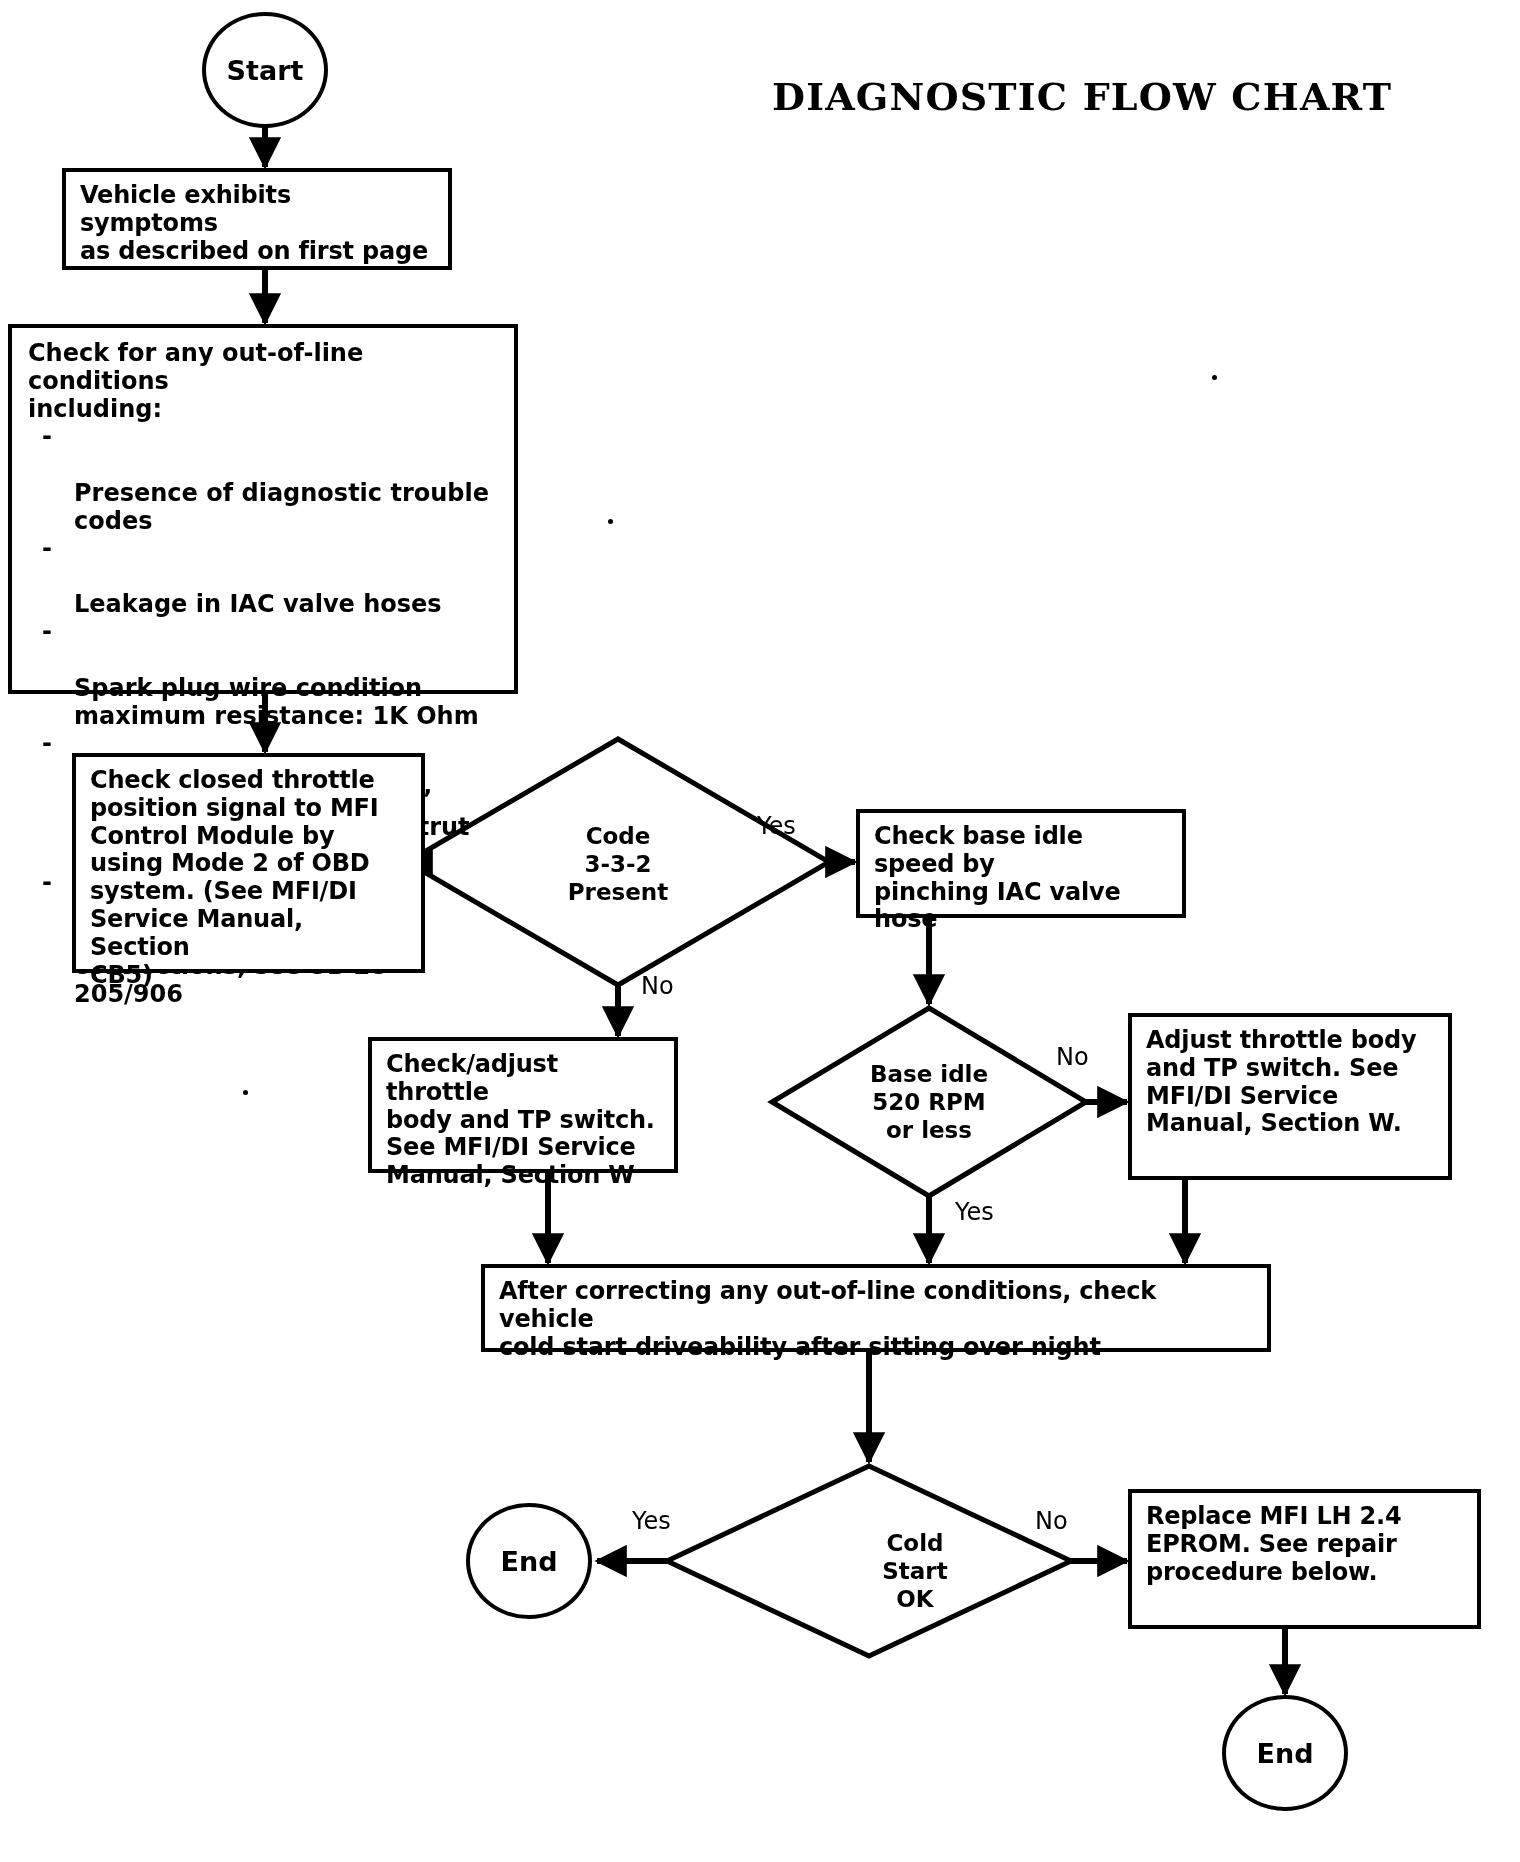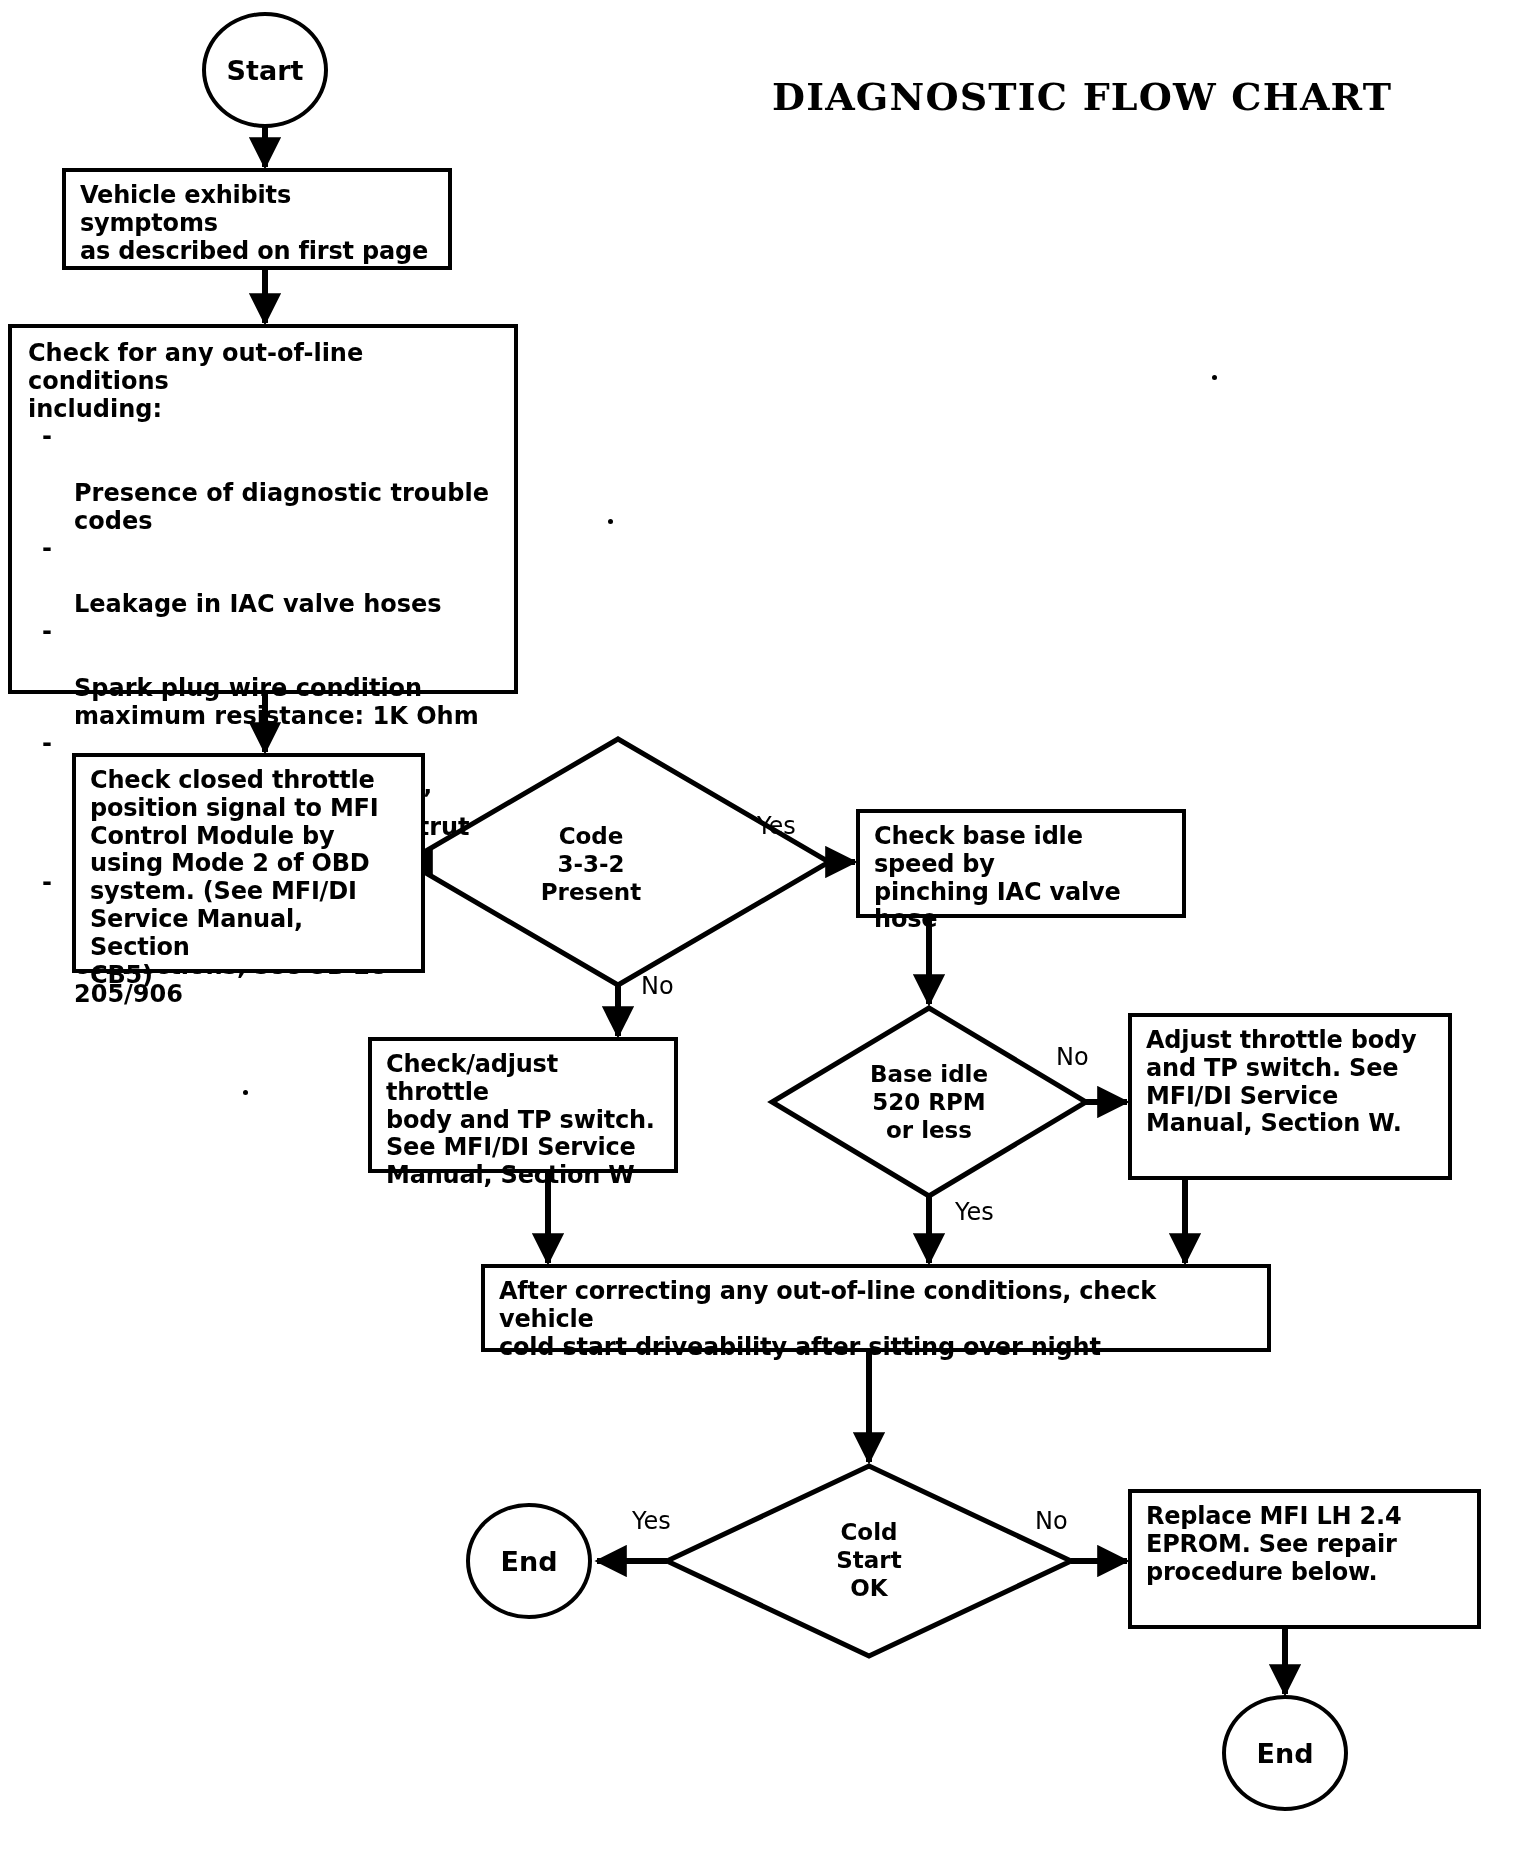--- a/index.html
+++ b/index.html
@@ -224,21 +224,21 @@
   <div class="node box" style="left:72px; top:753px; width:353px; height:220px;">
     <span class="txt">Check closed throttle
 position signal to MFI
 Control Module by
 using Mode 2 of OBD
 system.  (See MFI/DI
 Service Manual, Section
 CB5)</span>
   </div>
 
-  <div class="diamond-label" style="left:476px; top:812px; width:230px; height:104px;">
+  <div class="diamond-label" style="left:503px; top:812px; width:230px; height:104px;">
     <span class="txt">Code
 3-3-2
 Present</span>
   </div>
 
   <div class="node box" style="left:368px; top:1037px; width:310px; height:136px;">
     <span class="txt">Check/adjust throttle
 body and TP switch.
 See MFI/DI Service
 Manual, Section W</span>
@@ -260,21 +260,21 @@
 and TP switch.  See
 MFI/DI Service
 Manual, Section W.</span>
   </div>
 
   <div class="node box" style="left:481px; top:1264px; width:790px; height:88px;">
     <span class="txt">After correcting any out-of-line conditions, check vehicle
 cold start driveability after sitting over night</span>
   </div>
 
-  <div class="diamond-label" style="left:789px; top:1507px; width:160px; height:106px;">
+  <div class="diamond-label" style="left:835px; top:1507px; width:160px; height:106px;align-items:flex-end;">
     <span class="txt">Cold
 Start
 OK</span>
   </div>
 
   <div class="node terminator" style="left:466px; top:1503px; width:126px; height:116px;">
     <span class="txt">End</span>
   </div>
 
   <div class="node box" style="left:1128px; top:1489px; width:353px; height:140px;">

